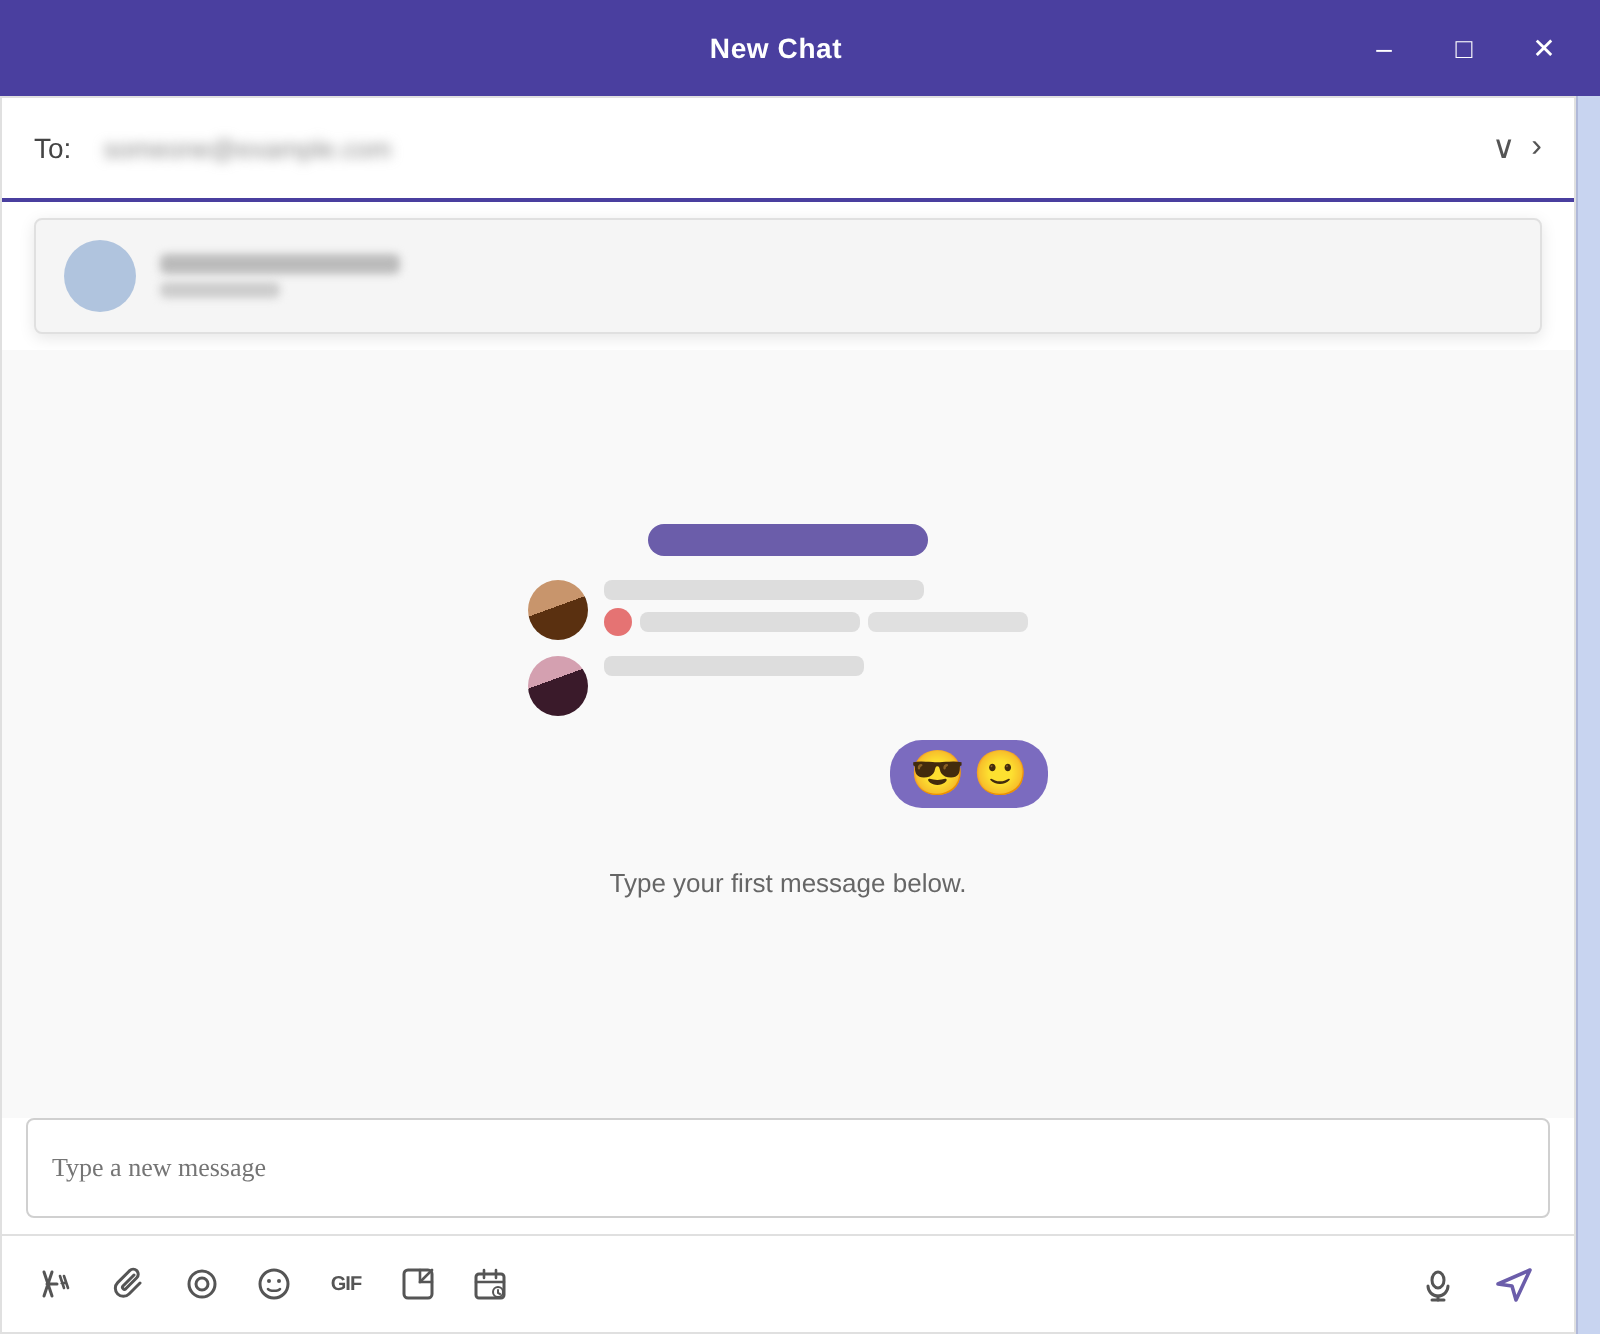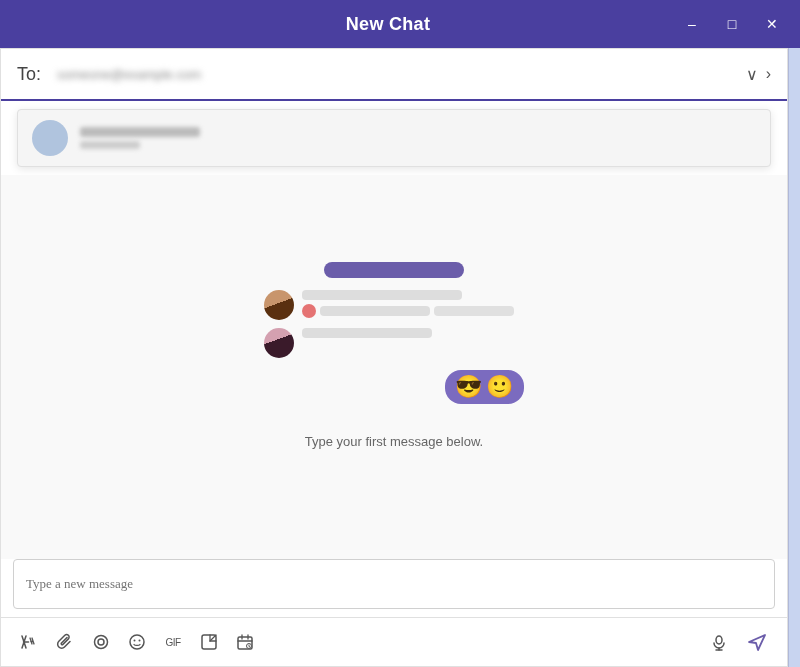--- a/index.html
+++ b/index.html
@@ -19,21 +19,21 @@
       color: white;
       height: 48px;
       display: flex;
       align-items: center;
       justify-content: space-between;
       padding: 0 16px;
       flex-shrink: 0;
     }
     .title-bar-left { width: 80px; }
     .title-bar-center {
-      font-size: 18px;
+      font-size: 14px;
       font-weight: 600;
       letter-spacing: 0.3px;
     }
     .title-bar-controls {
       display: flex;
       gap: 16px;
       align-items: center;
     }
     .title-bar-btn {
       background: none;
@@ -68,21 +68,21 @@
     
     .to-field {
       display: flex;
       align-items: center;
       padding: 10px 16px;
       border-bottom: 2px solid #4a3f9f;
       background: white;
       min-height: 52px;
     }
     .to-label {
-      font-size: 18px;
+      font-size: 14px;
       color: #444;
       font-weight: 500;
       margin-right: 16px;
       white-space: nowrap;
       text-align: right;
     }
     .to-value {
       flex: 1;
       font-size: 13px;
       color: #888;
@@ -389,21 +389,21 @@
           </svg>
       </button>
       <button class="toolbar-btn" title="Emoji">
         <svg width="18" height="18" viewBox="0 0 18 18" fill="none">
             <circle cx="9" cy="9" r="7" stroke="#555" stroke-width="1.5"></circle>
             <circle cx="6.5" cy="7.5" r="1" fill="#555"></circle>
             <circle cx="11.5" cy="7.5" r="1" fill="#555"></circle>
             <path d="M6 11.5c.8 1.2 5.2 1.2 6 0" stroke="#555" stroke-width="1.3" stroke-linecap="round"></path>
           </svg>
       </button>
-      <button class="toolbar-btn" title="GIF" style="font-size:10px;font-weight:400;color:#555;letter-spacing:-0.5px;">GIF</button>
+      <button class="toolbar-btn" title="GIF" style="font-size:10px;font-weight:700;color:#555;letter-spacing:-0.5px;">GIF</button>
       <button class="toolbar-btn" title="Sticker">
         <svg width="18" height="18" viewBox="0 0 18 18" fill="none">
             <rect x="2" y="2" width="14" height="14" rx="2" stroke="#555" stroke-width="1.5"></rect>
             <path d="M10 2v6h6" stroke="#555" stroke-width="1.3" stroke-linecap="round"></path>
             <path d="M10 8l6-6" stroke="#555" stroke-width="1.3" stroke-linecap="round"></path>
           </svg>
       </button>
       <button class="toolbar-btn" title="Schedule meeting">
         <svg width="18" height="18" viewBox="0 0 18 18" fill="none">
             <rect x="2" y="4" width="14" height="12" rx="1.5" stroke="#555" stroke-width="1.5"></rect>

